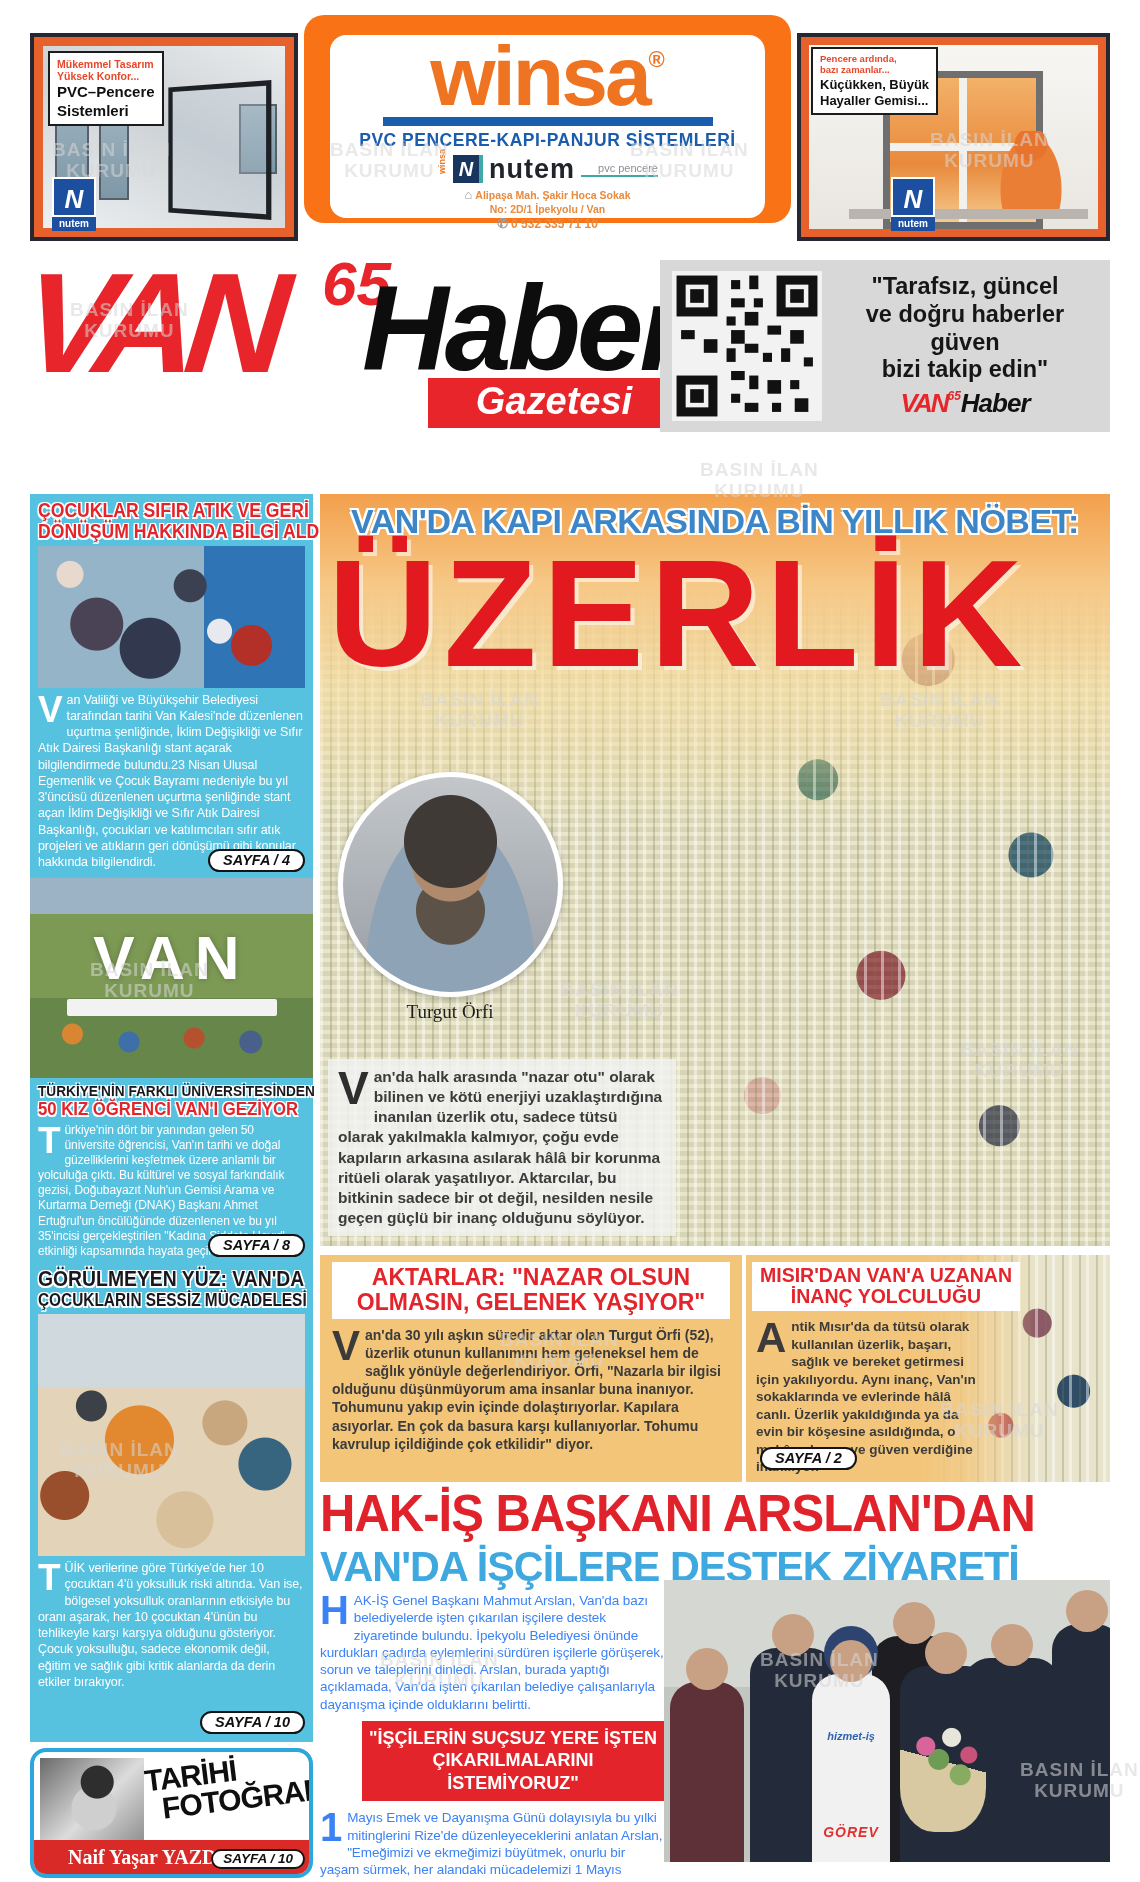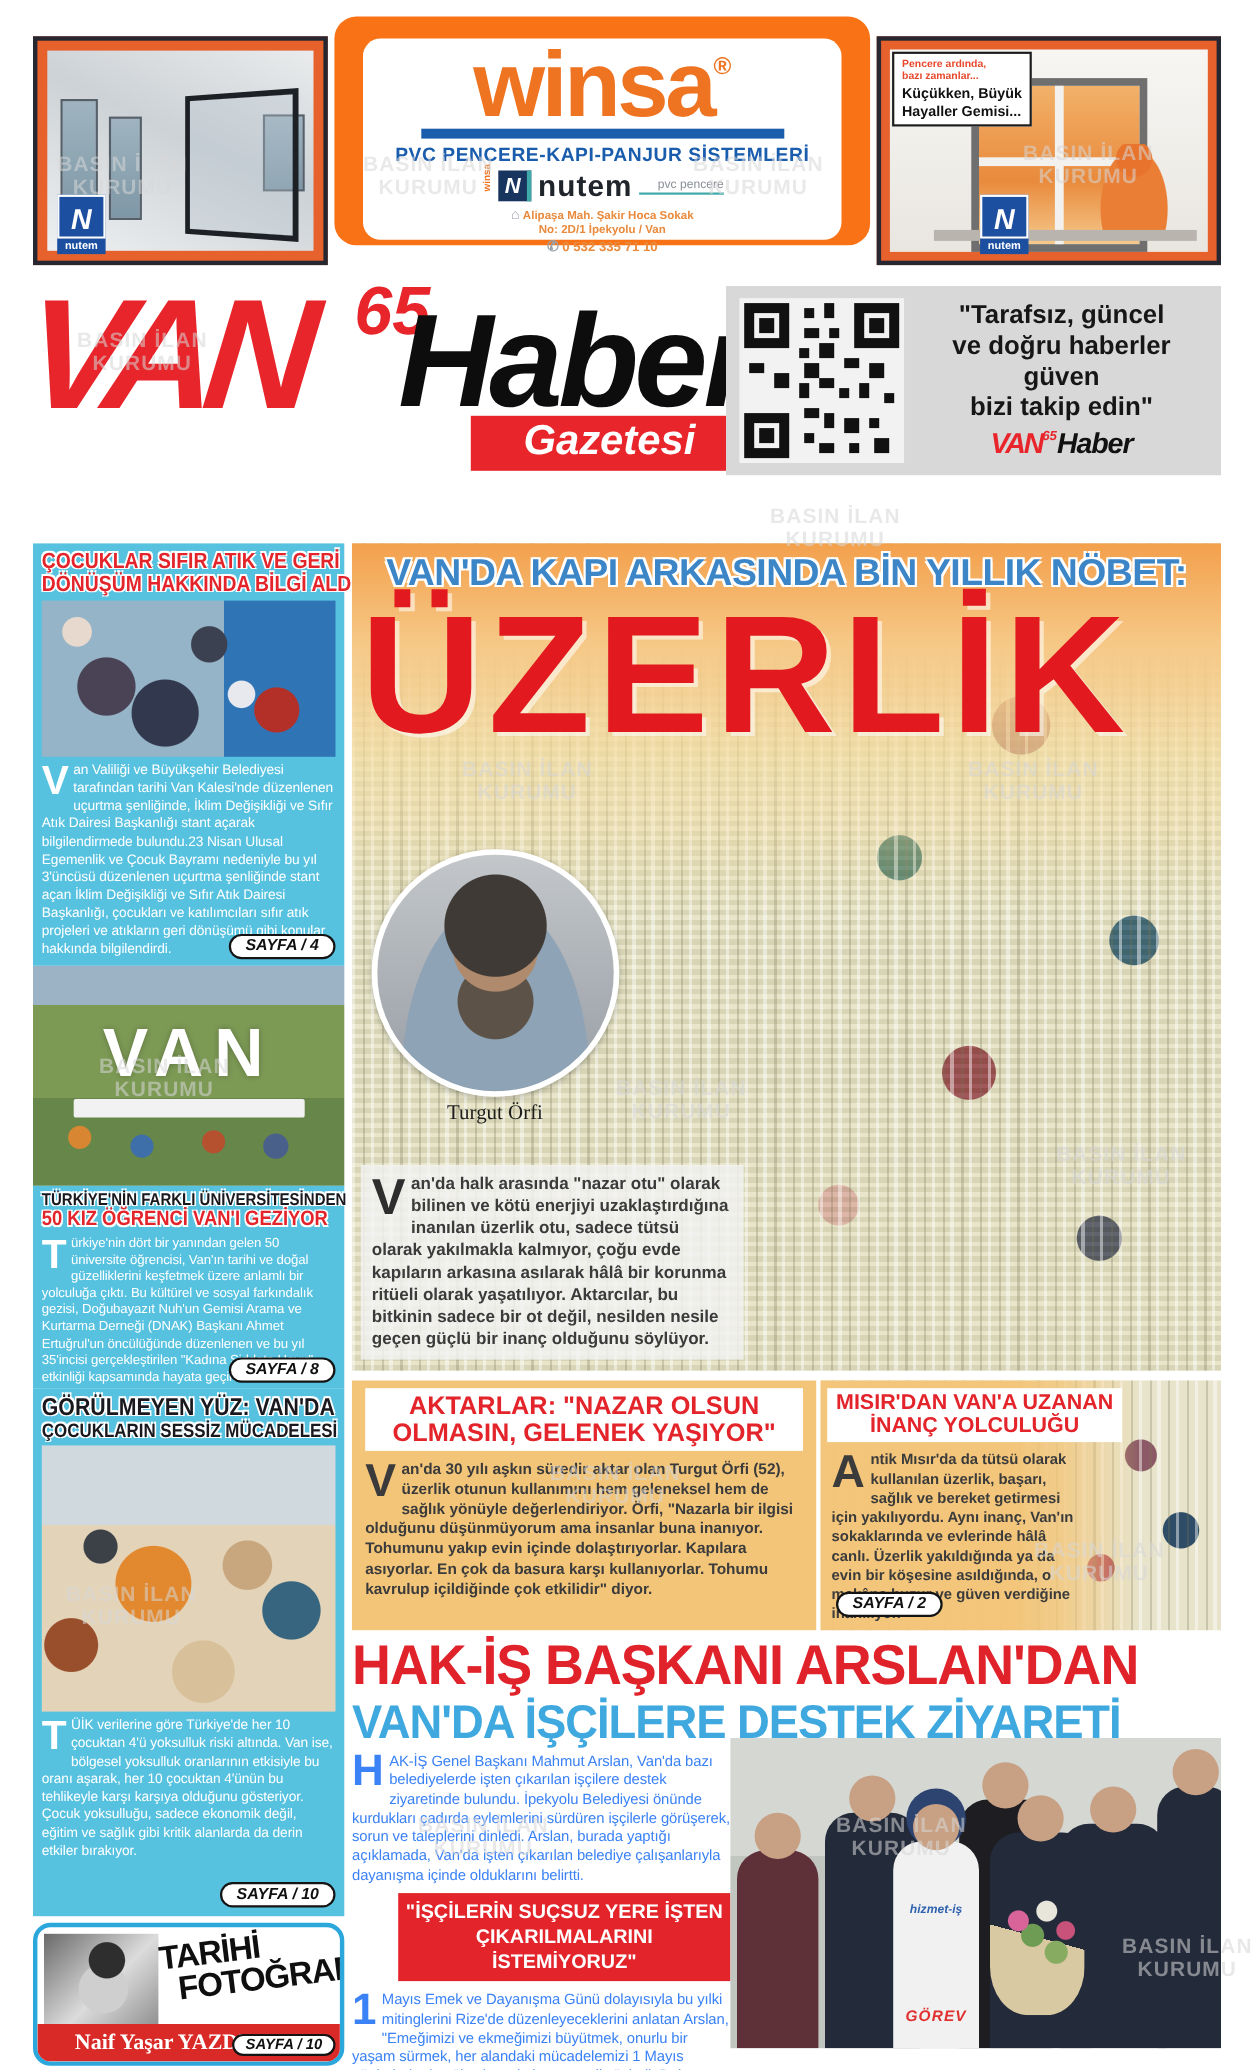--- a/index.html
+++ b/index.html
@@ -231,20 +231,26 @@
 <body>
 
 <div class="page">
 
   <div class="ad ad-left">
     <div class="ad-img">
       <div class="bld-win" style="left:12px; top:44px; width:34px; height:110px;"></div>
       <div class="bld-win" style="left:56px; top:60px; width:30px; height:94px;"></div>
       <div class="bld-win" style="left:196px; top:58px; width:38px; height:70px;"></div>
       <div class="win-frame"></div>
+    </div>
+    <div class="ad-badge">
+      <div class="k">Mükemmel Tasarım</div>
+      <div class="k">Yüksek Konfor...</div>
+      <div class="t">PVC–Pencere</div>
+      <div class="t">Sistemleri</div>
     </div>
     <div class="nutem">
       <div class="nbox">N</div>
       <div class="nname">nutem</div>
     </div>
   </div>
 
   <div class="ad-center">
     <div class="inner">
       <div class="winsa"><span>winsa</span><sup>®</sup></div>

